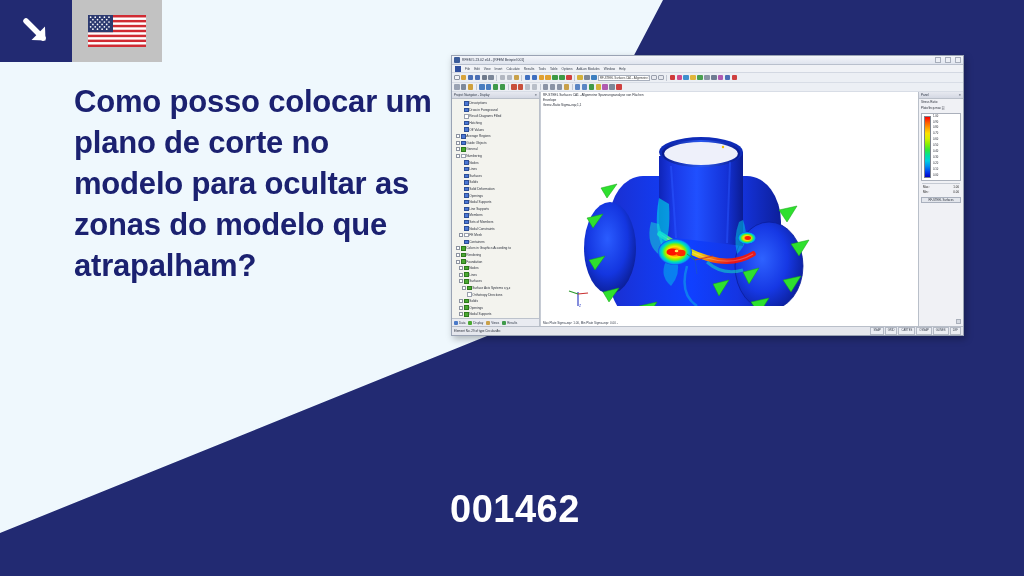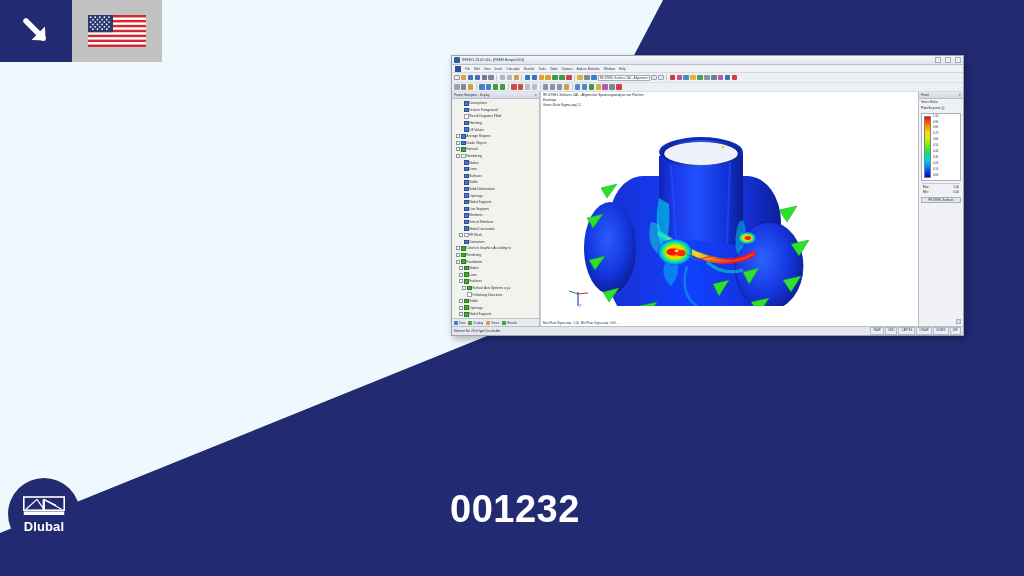--- a/index.html
+++ b/index.html
@@ -398,33 +398,25 @@
           <circle cx="21" cy="11.8" r="0.85"></circle>
           <circle cx="4.9" cy="14.2" r="0.85"></circle>
             <circle cx="9.5" cy="14.2" r="0.85"></circle>
           <circle cx="14.1" cy="14.2" r="0.85"></circle>
             <circle cx="18.7" cy="14.2" r="0.85"></circle>
         </g>
       </svg>
     </div>
   </div>
 
-
-  <div class="logo">
-    <svg class="logo-mark" width="42" height="22" viewBox="0 0 42 22">
-      <rect x="0.8" y="1" width="40.4" height="13.2" fill="none" stroke="#ffffff" stroke-width="1.6"></rect>
-      <path d="M3 13.2 L14 3.4 L20.8 13.2 M20.8 3.2 L20.8 13.2 M20.8 3.4 L33 9.4 M20.8 3.4 L38.6 13.2" stroke="#ffffff" stroke-width="1.2" fill="none"></path>
-      <rect x="19.6" y="3.2" width="2.4" height="11" fill="#ffffff"></rect>
-      <rect x="0.8" y="15.4" width="40.4" height="3.6" fill="#ffffff"></rect>
-    </svg>
-    <div class="logo-text">Dlubal</div>
-  </div>
+  <div class="headline">Como posso colocar um plano de corte no modelo para ocultar as zonas do modelo que atrapalham?</div>
+
 
   <div class="faq-row">
-    <div class="faq-number">001232</div>
+    <div class="faq-number">001462</div>
   </div>
 
   <div class="app-window">
 
     <div class="titlebar">
       <div class="title-icon"></div>
       <div class="title-text">RFEM 5.23.02 x64 - [RFEM Beispiel 001]</div>
       <div class="win-btns">
         <div class="win-btn"></div>
         <div class="win-btn"></div>

